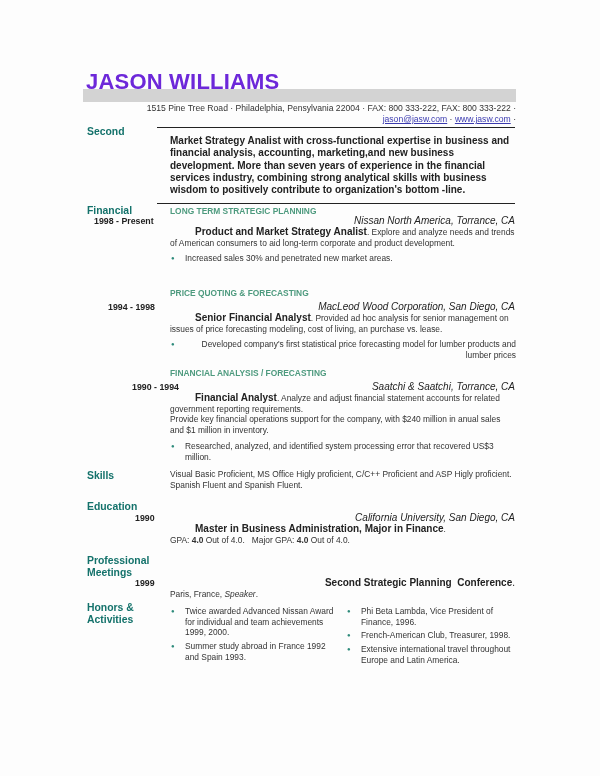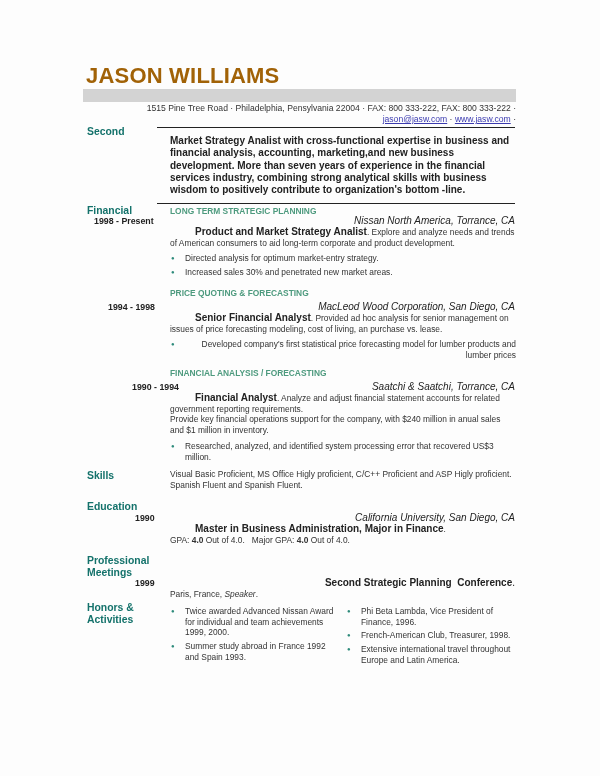--- a/index.html
+++ b/index.html
@@ -1,20 +1,20 @@
 <!DOCTYPE html>
 <html><head>
 <meta charset="utf-8">
 <style>
   html, body { margin: 0; padding: 0; background: #fdfdfd; }
   body { width: 600px; height: 776px; position: relative; overflow: hidden;
          font-family: "Liberation Sans", sans-serif; color: #222; }
 
-  #name { position: absolute; left: 86px; top: 63px; font-size: 22px; font-weight: bold;
-          color: #a16207; letter-spacing: 0.2px; }
+  #name { position: absolute; left: 86px; top: 69px; font-size: 22px; font-weight: bold;
+          color: #6d28d9; letter-spacing: 0.2px; }
   #grayband { position: absolute; left: 83px; top: 89px; width: 433px; height: 13px; background: #d3d3d3; }
   #addr { position: absolute; left: 120px; top: 103px; width: 396px; text-align: right;
           font-size: 8.6px; color: #333; line-height: 11px; }
   #addr a { color: #3b3bb0; text-decoration: underline; }
   .rule { position: absolute; left: 157px; width: 358px; height: 0; border-top: 1.5px solid #222; }
 
   .label { position: absolute; left: 87px; font-size: 10.4px; font-weight: bold; color: #14726b; line-height: 12px; }
   .date { position: absolute; font-size: 8.8px; font-weight: bold; color: #222; }
   .body { position: absolute; left: 170px; width: 346px; font-size: 8.4px; line-height: 10.7px; color: #333; }
   .profile { position: absolute; left: 170px; top: 135px; width: 346px; font-size: 10px; font-weight: bold; line-height: 12.3px; color: #222; }
@@ -44,21 +44,20 @@
 <div class="rule" style="top:203px;"></div>
 
 <div class="label" style="top:205px;">Financial</div>
 
 <div class="date" style="left:94px; top:216px;">1998 - Present</div>
 <div class="heading" style="top:206px;">LONG TERM STRATEGIC PLANNING</div>
 <div class="company" style="top:215px;">Nissan North America, Torrance, CA</div>
 <div class="body" style="top:227px;">
   <div><span class="title">Product and Market Strategy Analist</span><span>. Explore and analyze needs and trends of American consumers to aid long-term corporate and product development.</span></div>
   <ul class="bul" style="margin-top:5px;">
-    <li>Directed analysis for optimum market-entry strategy.</li>
     <li>Increased sales 30% and penetrated new market areas.</li>
   </ul>
 </div>
 
 <div class="heading" style="top:288px;">PRICE QUOTING &amp; FORECASTING</div>
 <div class="date" style="left:108px; top:302px;">1994 - 1998</div>
 <div class="company" style="top:301px;">MacLeod Wood Corporation, San Diego, CA</div>
 <div class="body" style="top:313px;">
   <div><span class="title">Senior Financial Analyst</span><span>. Provided ad hoc analysis for senior management on issues of  price forecasting modeling, cost of living, an purchase vs. lease.</span></div>
   <ul class="bul" style="margin-top:5px;text-align:right;">

